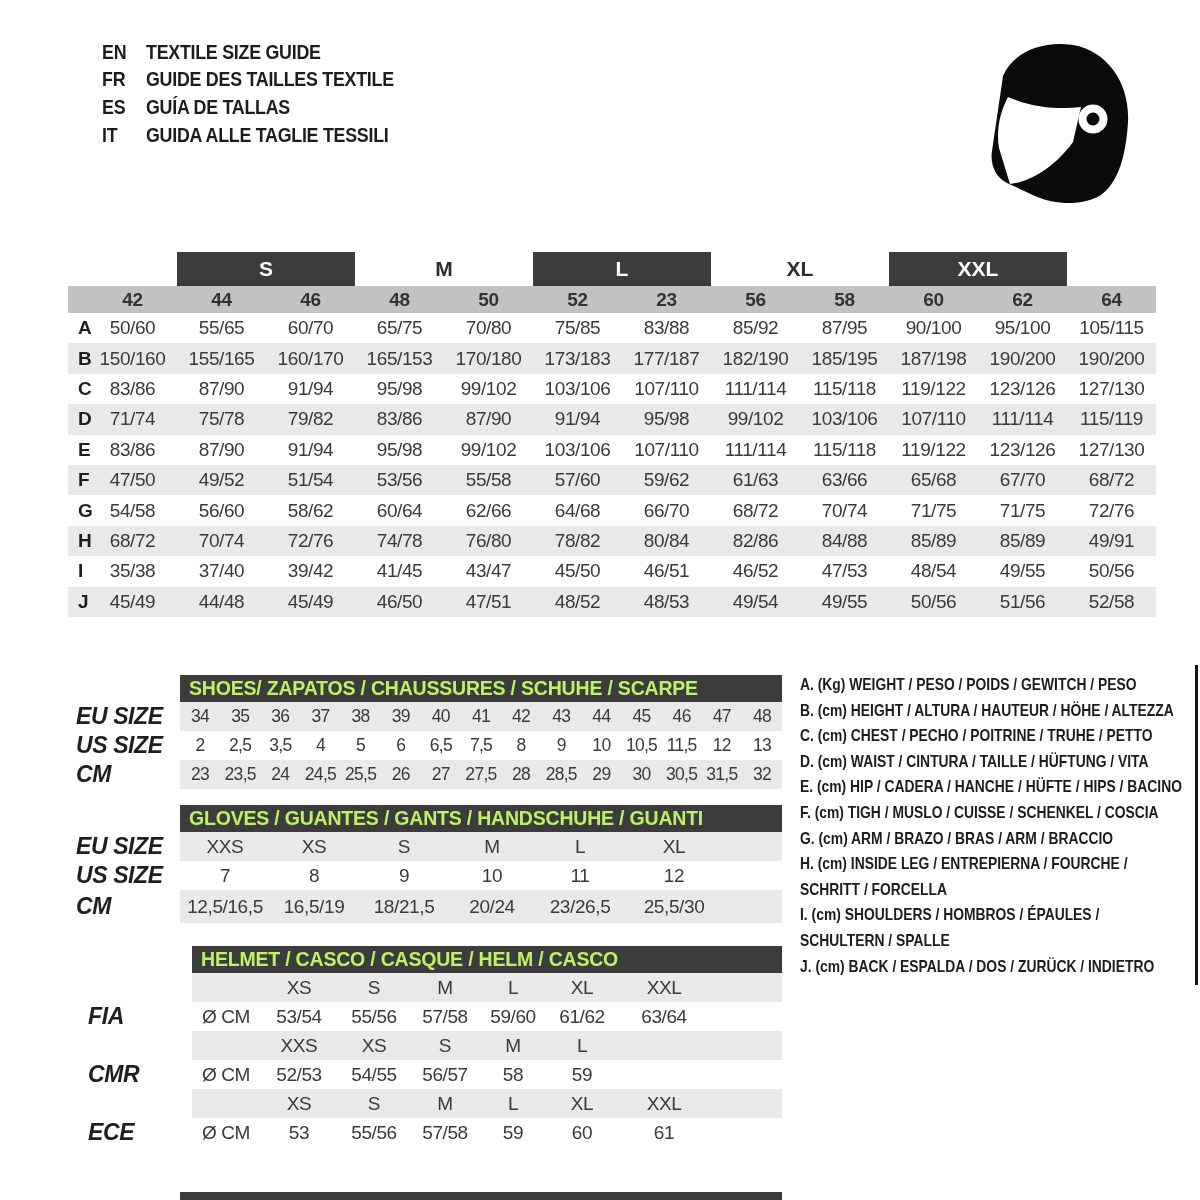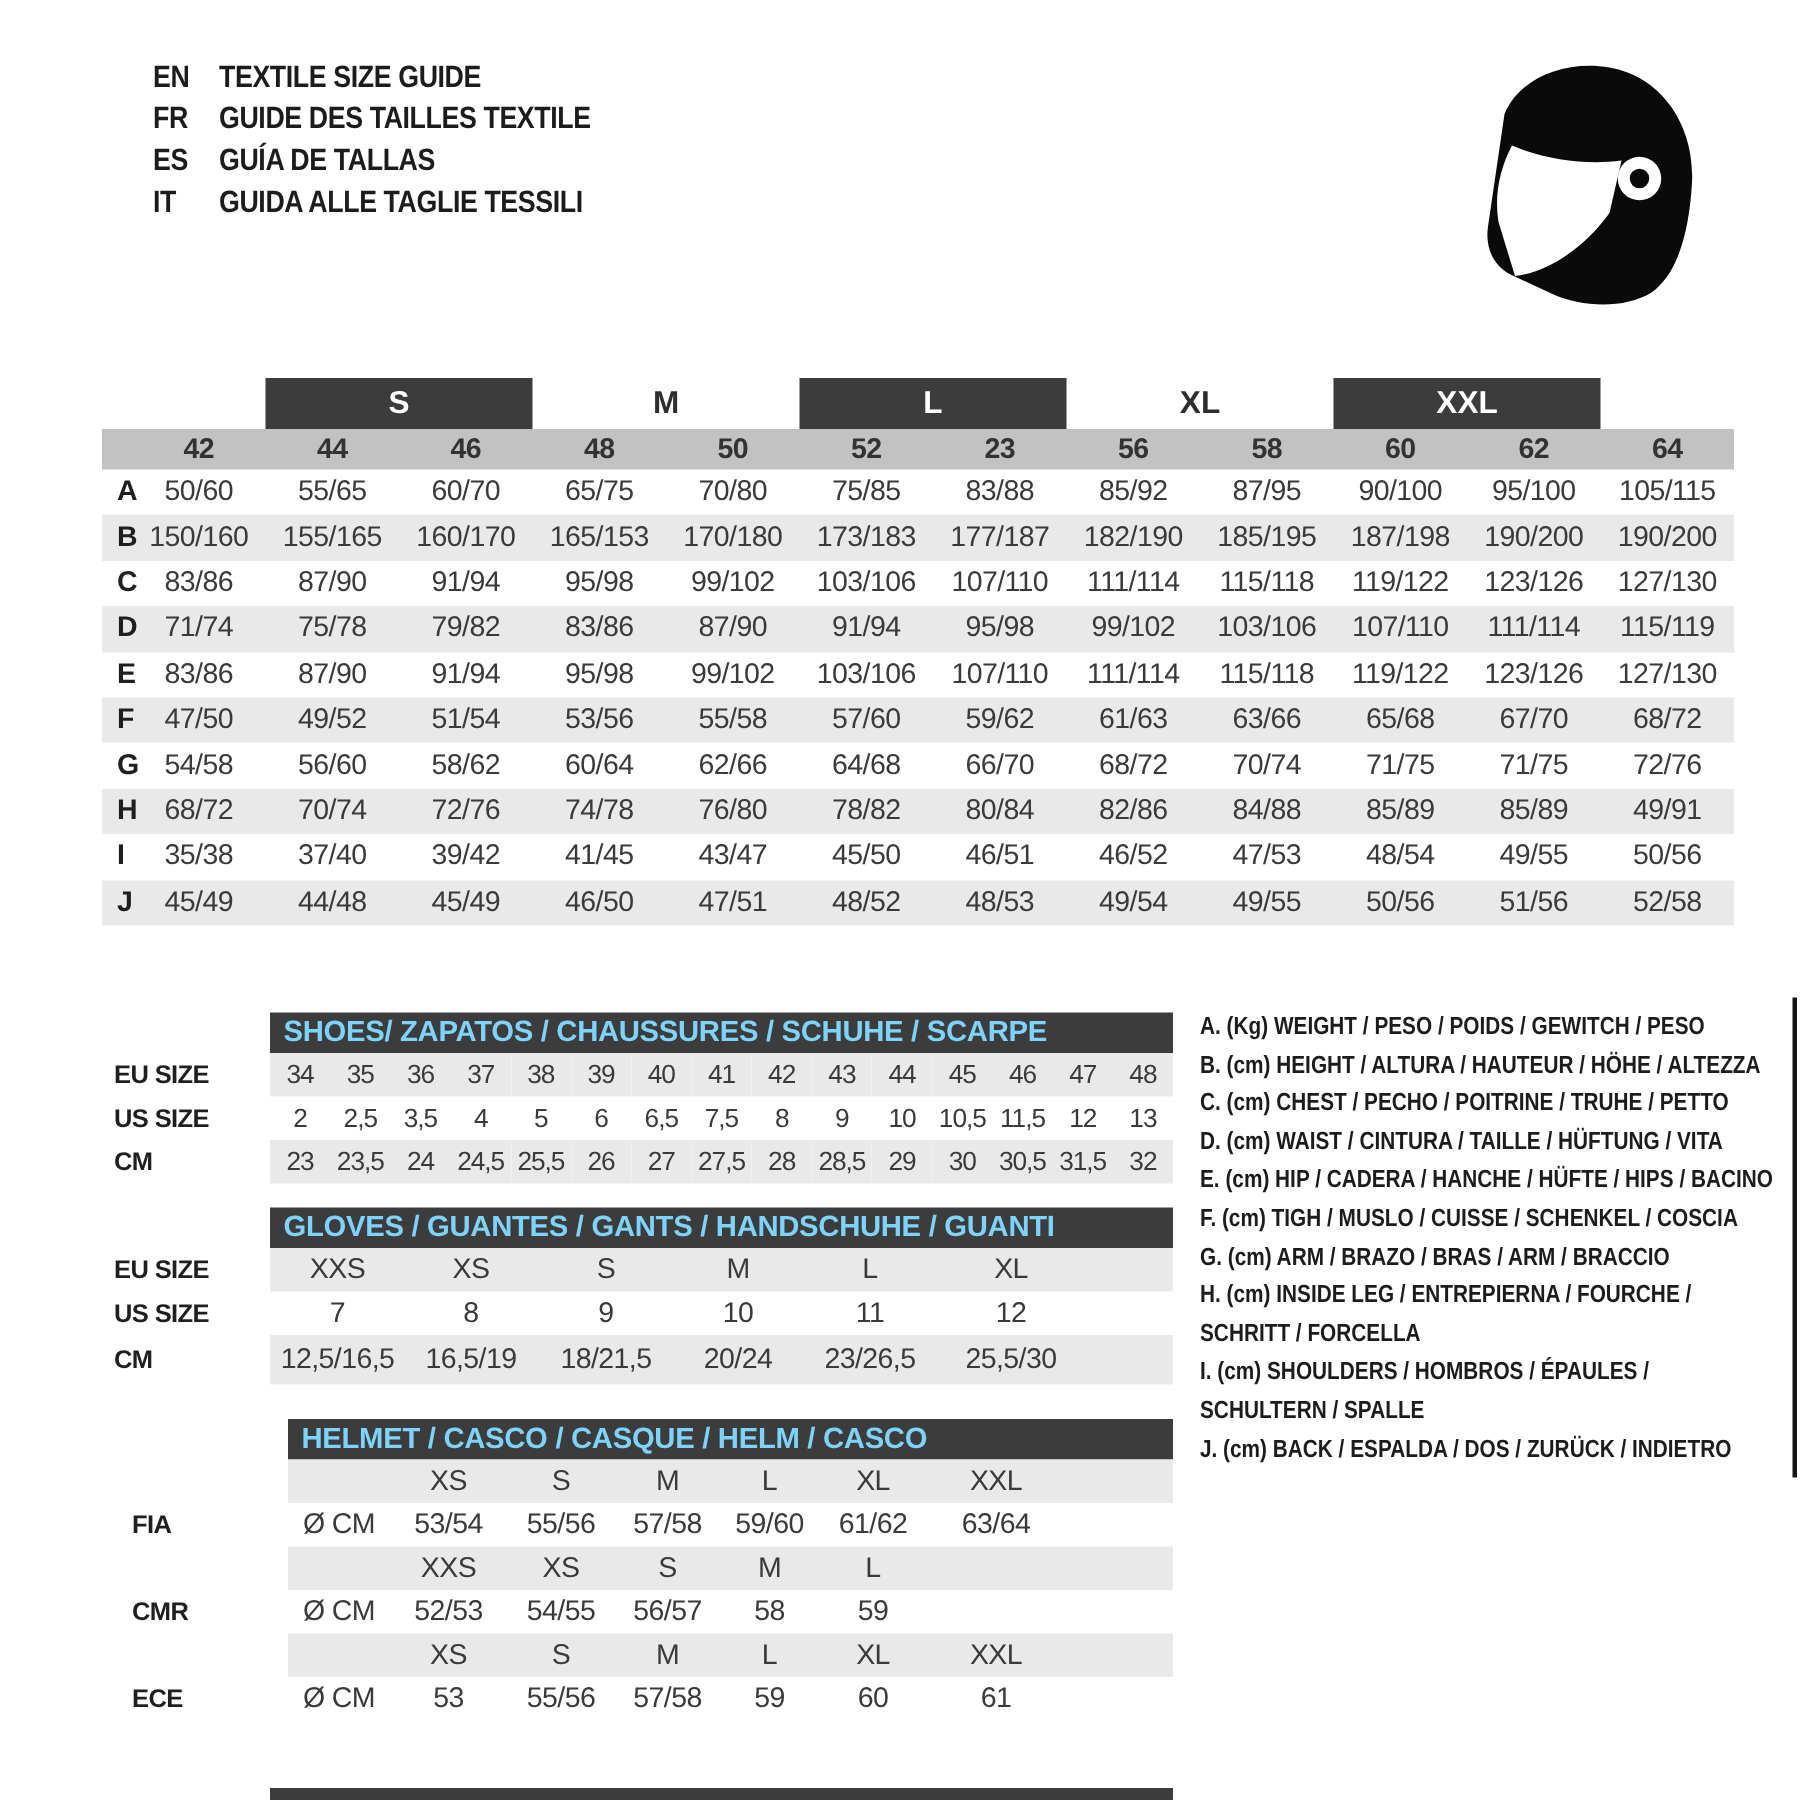--- a/index.html
+++ b/index.html
@@ -25,23 +25,23 @@
   .band{display:flex;align-items:center;justify-content:center;font-weight:700;font-size:21px;color:#2e2e2e;}
   .band.dark{background:#3c3c3c;color:#ffffff;}
   .cell{display:flex;align-items:center;justify-content:center;font-size:19px;color:#3a3a3a;letter-spacing:-0.4px;white-space:nowrap;}
   .head-row .cell{font-weight:700;color:#333;}
   .cell.letter{justify-content:flex-start;padding-left:10px;font-weight:700;color:#1f1f1f;}
 
   
   .ltable{position:absolute;left:68px;width:714px;}
   .lrow{display:grid;height:29px;}
   .hband-row{height:27px;}
-  .hband{grid-column:2 / -1;background:#3c3c3c;color:#7dd3fc;display:flex;align-items:center;
+  .hband{grid-column:2 / -1;background:#3c3c3c;color:#bef264;display:flex;align-items:center;
          padding-left:9px;font-weight:700;font-size:19.5px;letter-spacing:-0.2px;white-space:nowrap;}
-  .rlabel{justify-content:flex-start;padding-left:8px;font-weight:700;font-size:17px;color:#1f1f1f;}
+  .rlabel{justify-content:flex-start;padding-left:8px;font-weight:700;font-size:23px;color:#1f1f1f;font-style:italic;}
   .v{font-size:19px;}
   .sbg{background:#e9e9e9;}
   #shoes-table{top:675px;}
   #shoes-table .lrow{grid-template-columns:112px repeat(15,1fr);}
   #shoes-table .v{font-size:17.5px;letter-spacing:-0.7px;}
   #gloves-table{top:805px;}
   #gloves-table .lrow{grid-template-columns:112px 90px 88px 92px 84px 92px 96px 1fr;}
   #helmet-table{top:946px;}
   #helmet-table .lrow{grid-template-columns:112px 68px 78px 72px 70px 66px 72px 92px 1fr;margin-left:12px;}
 

